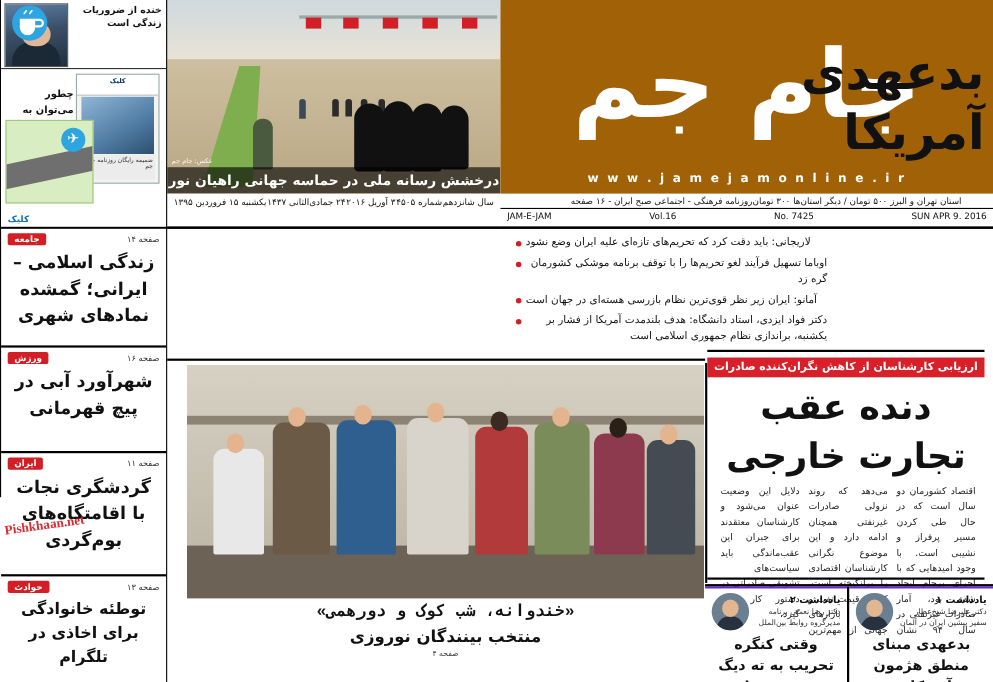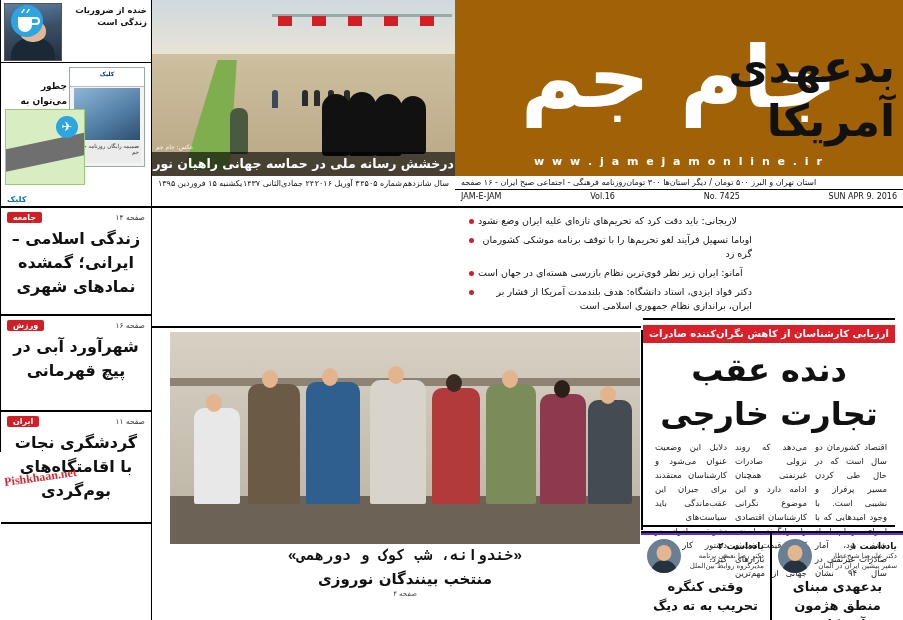--- a/index.html
+++ b/index.html
@@ -142,22 +142,22 @@
   .photo-credit{
     position:absolute;left:4px;bottom:26px;color:#fff;font-size:6px;opacity:.9;
   }
 
   
   .infobar{
     position:absolute;left:455px;top:176px;width:448px;height:32px;
     border-bottom:2px solid #000;box-sizing:border-box;direction:rtl;
   }
   .infobar .row1{
-    display:flex;flex-direction:row-reverse;justify-content:flex-start;
-    font-size:8px;color:#111;padding:2px 6px 0 6px;
+    display:flex;flex-direction:row-reverse;justify-content:center;
+    font-size:8px;color:#111;padding:2px 6px 0 6px;margin-left:35px;
   }
   .infobar .row2{
     display:flex;flex-direction:row-reverse;justify-content:space-between;
     font-size:8px;color:#111;padding:2px 6px 0 6px;border-top:1px solid #000;margin-top:2px;
   }
   .dateline-left{
     position:absolute;left:152px;top:176px;width:303px;height:32px;
     border-bottom:2px solid #000;box-sizing:border-box;direction:rtl;
     font-size:8px;color:#111;padding:3px 6px;text-align:left;
   }
@@ -302,20 +302,27 @@
     </div>
 
     <div class="side-item" style="top:412px;height:112px;">
       <div class="side-kicker">
         <span class="tag">ایران</span>
         <span>صفحه ۱۱</span>
       </div>
       <div class="side-title">گردشگری نجات با اقامتگاه‌های بوم‌گردی</div>
     </div>
 
+    <div class="side-item" style="top:524px;height:96px;border-bottom:none;">
+      <div class="side-kicker">
+        <span class="tag">حوادث</span>
+        <span>صفحه ۱۳</span>
+      </div>
+      <div class="side-title small">توطئه خانوادگی برای اخاذی در تلگرام</div>
+    </div>
   </div>
 
   <div class="watermark">Pishkhaan.net</div>
 
   <div class="hero-photo">
     <div class="sky"></div>
     <div class="ground"></div>
     <div class="green-path"></div>
     <div class="flag-line"></div>
     <div class="flag" style="left:126px;top:16px;"></div>
@@ -377,21 +384,21 @@
     <div class="bullet">
       <span class="dot"></span>
       <span>اوباما تسهیل فرآیند لغو تحریم‌ها را با توقف برنامه موشکی کشورمان گره زد</span>
     </div>
     <div class="bullet">
       <span class="dot"></span>
       <span>آمانو: ایران زیر نظر قوی‌ترین نظام بازرسی هسته‌ای در جهان است</span>
     </div>
     <div class="bullet">
       <span class="dot"></span>
-      <span>دکتر فواد ایزدی، استاد دانشگاه: هدف بلندمدت آمریکا از فشار بر ایران، براندازی نظام جمهوری اسلامی است</span>
+      <span>دکتر فواد ایزدی، استاد دانشگاه: هدف بلندمدت آمریکا از فشار بر یکشنبه، براندازی نظام جمهوری اسلامی است</span>
     </div>
   </div>
 
   <div class="hline" style="left:643px;top:318px;width:252px;height:2px;"></div>
   <div class="vline" style="left:641px;top:330px;width:2px;height:200px;"></div>
 
   <div class="sec-band">ارزیابی کارشناسان از کاهش نگران‌کننده صادرات غیرنفتی</div>
   <div class="sec-title">دنده عقب تجارت خارجی</div>
   <div class="sec-body">اقتصاد کشورمان دو سال است که در حال طی کردن مسیر پرفراز و نشیبی است. با وجود امیدهایی که با اجرای برجام ایجاد شده بود، آمار صادرات غیرنفتی در سال ۹۴ نشان می‌دهد که روند نزولی صادرات غیرنفتی همچنان ادامه دارد و این موضوع نگرانی کارشناسان اقتصادی را برانگیخته است. کاهش قیمت نفت و رکود بازارهای جهانی از مهم‌ترین دلایل این وضعیت عنوان می‌شود و کارشناسان معتقدند برای جبران این عقب‌ماندگی باید سیاست‌های تشویقی صادراتی در دستور کار قرار گیرد.</div>
   <div class="sec-sep"></div>

